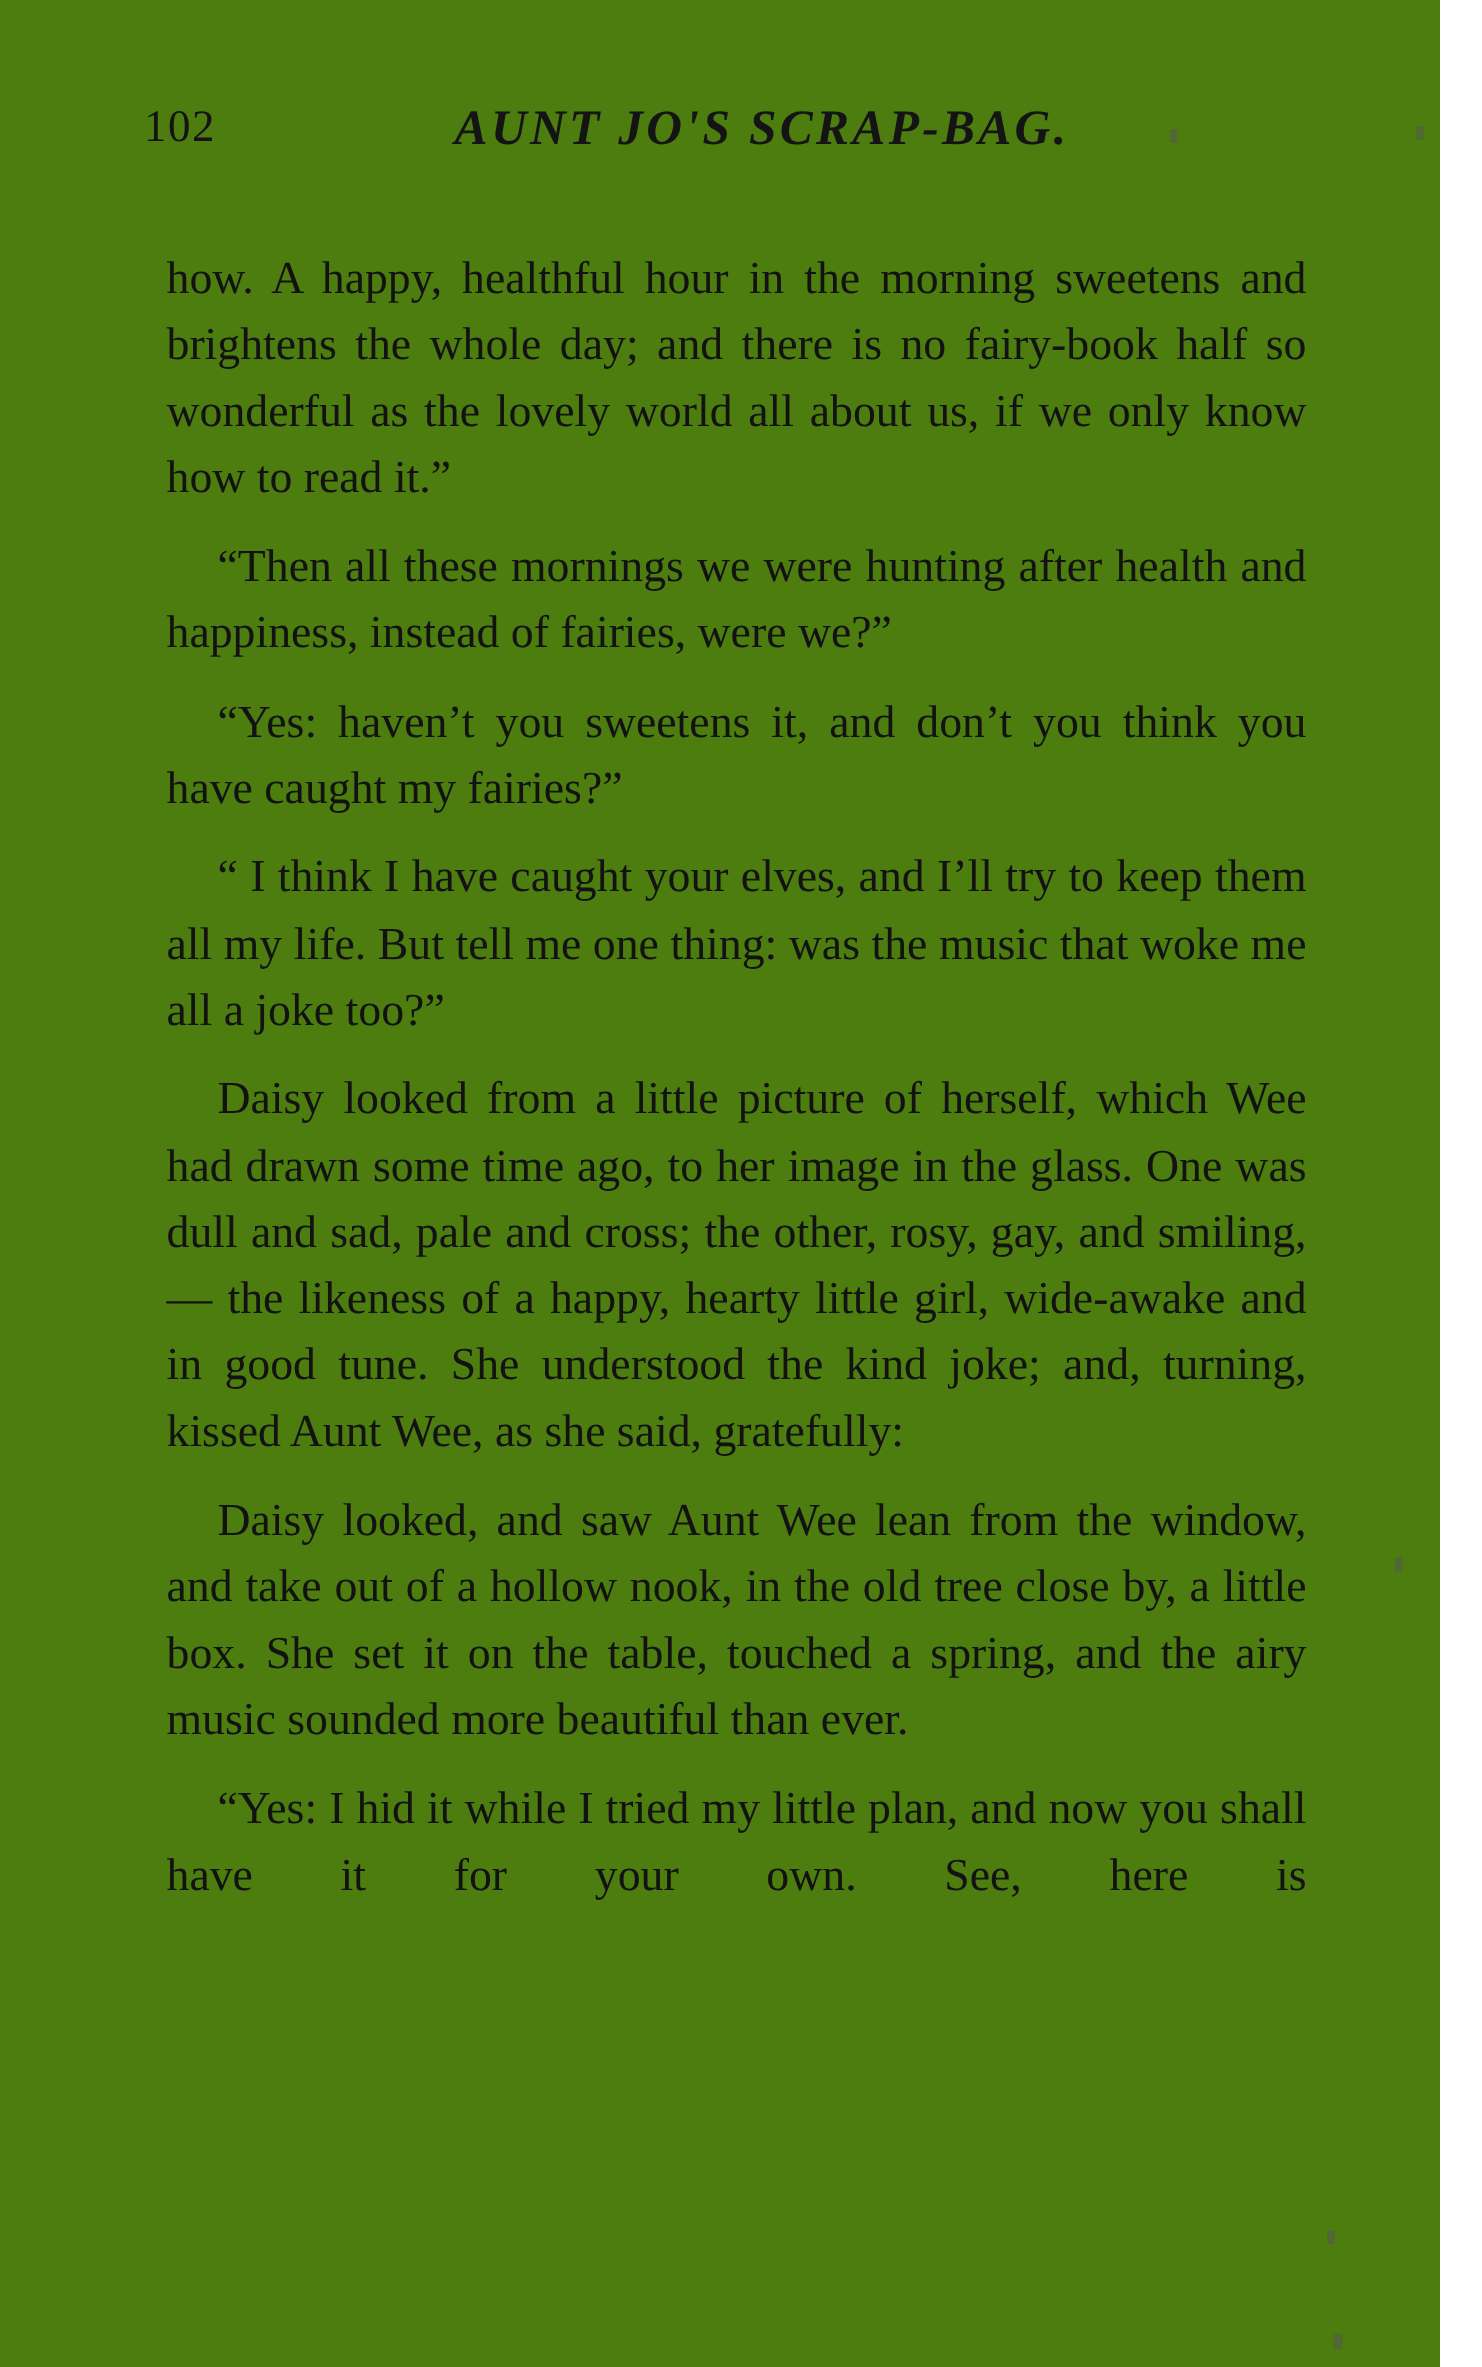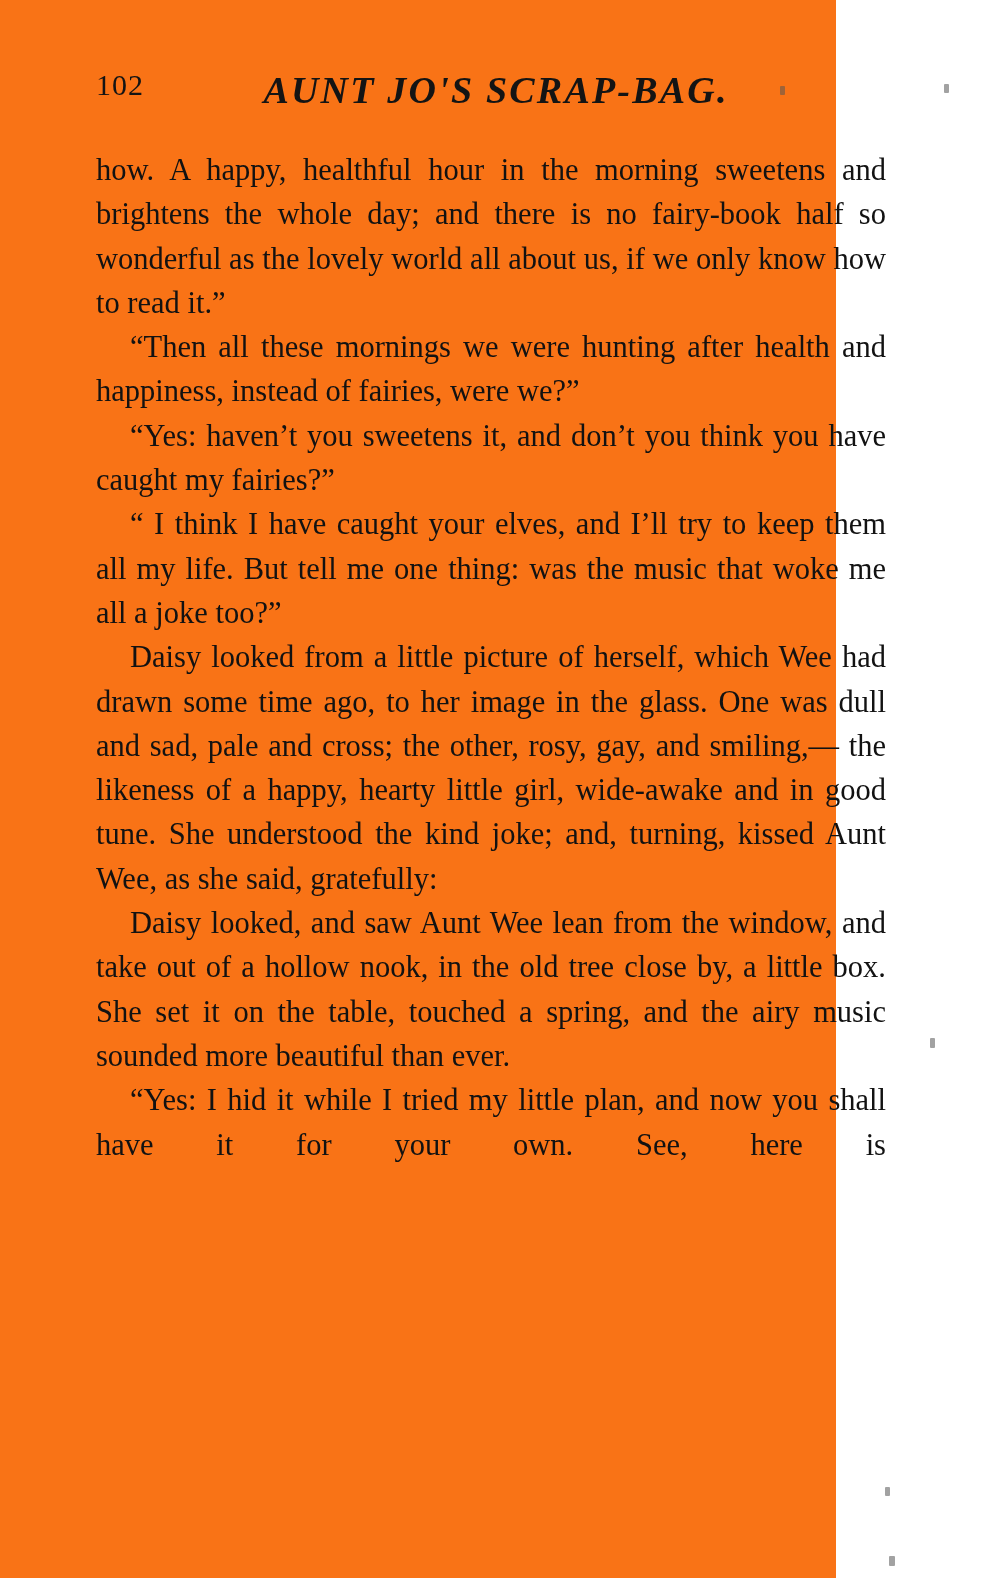--- a/index.html
+++ b/index.html
@@ -11,61 +11,61 @@
     width: 988px;
     height: 1578px;
     font-family: "Liberation Serif", serif;
     color: #111111;
     position: relative;
     overflow: hidden;
   }
   .page {
     position: absolute;
     left: 0; top: 0;
-    width: 836px;
+    width: 960px;
     height: 1578px;
-    background: #f97316;
+    background: #4d7c0f;
   }
   .header {
     position: absolute;
     left: 96px;
     top: 68px;
     width: 800px;
     height: 44px;
   }
   .folio {
     position: absolute;
     left: 0;
     top: 0;
     font-size: 30px;
     letter-spacing: 1px;
     font-family: "Liberation Serif", serif;
     color: #141414;
   }
   .running-title {
     position: absolute;
-    left: 0;
+    left: 12px;
     top: 0;
     width: 800px;
     text-align: center;
     font-style: italic;
     font-weight: bold;
-    font-size: 38px;
+    font-size: 33px;
     letter-spacing: 2.2px;
     color: #141414;
     font-family: "Liberation Serif", serif;
   }
   .body-text {
     position: absolute;
     left: 96px;
     top: 148px;
     width: 790px;
   }
   p.para {
-    margin: 0;
+    margin: 15px;
     font-size: 30.5px;
     line-height: 44.3px;
     text-align: justify;
     text-justify: inter-word;
     color: #121212;
     text-indent: 0;
     hyphens: none;
   }
   p.para.indent {
     text-indent: 34px;

